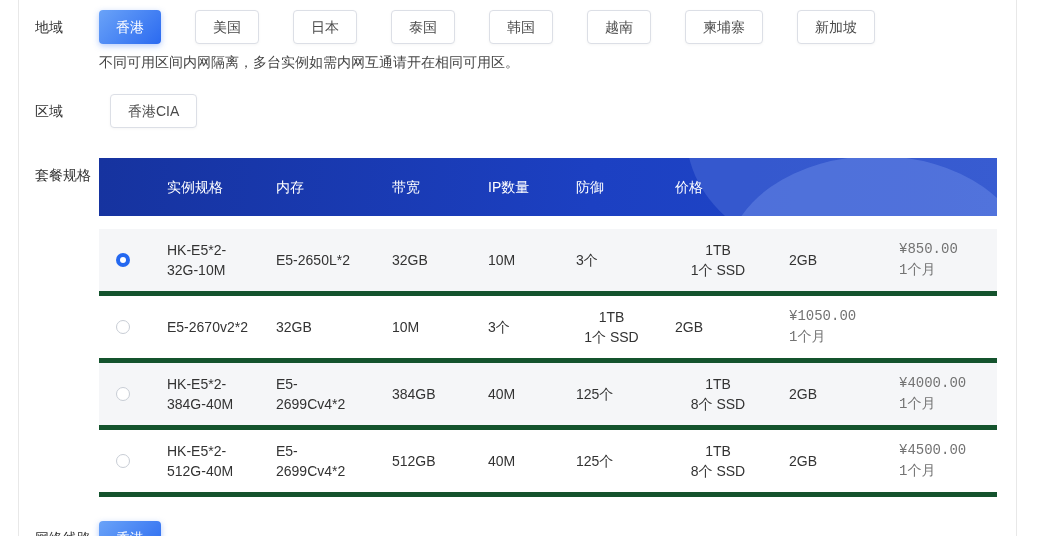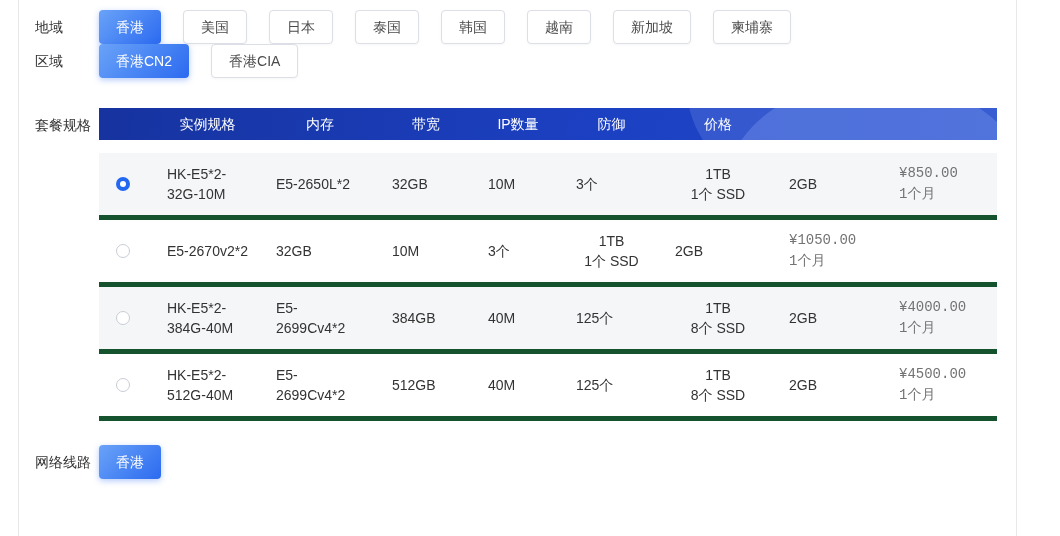--- a/index.html
+++ b/index.html
@@ -7,35 +7,35 @@
     font-family:"Liberation Sans","DejaVu Sans",sans-serif; font-size:14px; color:#333; }
 
   .panel { margin-left:18px; width:999px; min-height:536px;
     border-left:1px solid #e8e8e8; border-right:1px solid #e8e8e8;
     padding:10px 0 8px 16px; }
 
   .form-row { display:flex; align-items:flex-start; }
   .form-label { width:64px; flex:0 0 64px; line-height:34px; color:#333; }
 
   .opt-group { display:flex; flex-wrap:wrap; }
-  .opt-btn { height:34px; line-height:32px; padding:0 17px; margin-right:22px;
+  .opt-btn { height:34px; line-height:32px; padding:0 17px; margin-right:34px;
     background:#fff; border:1px solid #dcdfe6; border-radius:4px; color:#4a4a4a;
     text-align:center; cursor:pointer; box-shadow:0 1px 3px rgba(0,0,0,0.04); }
   .opt-btn.selected { background:linear-gradient(135deg,#6aa3f8 0%,#2b6af0 100%);
     border:none; color:#fff; line-height:34px; box-shadow:0 2px 6px rgba(43,106,240,0.35); }
 
   .note { margin:8px 0 22px 64px; color:#454545; line-height:20px; }
 
-  .zone-row { margin-bottom:30px; }
+  .zone-row { margin-bottom:30px;gap:11px; }
 
   .pkg-table { width:898px; }
   .t-grid { display:grid; grid-template-columns:48px 109px 116px 96px 88px 99px 114px 110px 118px;
     align-items:center; }
-  .t-head { height:32px; position:relative; overflow:hidden; color:#fff;
-    background:linear-gradient(95deg,#16339f 0%,#1c40c2 55%,#2148c9 100%);text-align:center; }
+  .t-head { height:58px; position:relative; overflow:hidden; color:#fff;
+    background:linear-gradient(95deg,#16339f 0%,#1c40c2 55%,#2148c9 100%); }
   .t-head::before { content:''; position:absolute; right:-70px; top:-150px;
     width:380px; height:260px; border-radius:50%; background:rgba(110,140,230,0.30); }
   .t-head::after { content:''; position:absolute; right:-30px; bottom:-150px;
     width:300px; height:210px; border-radius:50%; background:rgba(140,170,245,0.30); }
   .t-head .cell { position:relative; z-index:1; }
   .cell { padding:0 8px 0 20px; line-height:20px; }
   .t-body { margin-top:13px; }
   .t-row { min-height:67px; cursor:pointer; border-bottom:5px solid #14532d; }
   .t-row:nth-child(odd) { background:#f5f6f8; }
   .t-row:nth-child(even) { background:#fff; }
@@ -67,31 +67,31 @@
         <div class="opt-btn">美国</div>
 
         <div class="opt-btn">日本</div>
 
         <div class="opt-btn">泰国</div>
 
         <div class="opt-btn">韩国</div>
 
         <div class="opt-btn">越南</div>
 
+        <div class="opt-btn">柬埔寨</div>
+
         <div class="opt-btn">新加坡</div>
-
-        <div class="opt-btn">柬埔寨</div>
       </div>
   </div>
+  <div class="note">不同可用区间内网隔离，多台实例如需内网互通请开在相同可用区。</div>
 
   <div class="form-row zone-row">
     <div class="form-label">区域</div>
     <div class="opt-group">
 
-        <div class="opt-btn selected">香港CN2</div>
 
         <div class="opt-btn">香港CIA</div>
       </div>
   </div>
 
   <div class="form-row">
     <div class="form-label">套餐规格</div>
 
     <div class="pkg-table">
       <div class="t-grid t-head">

